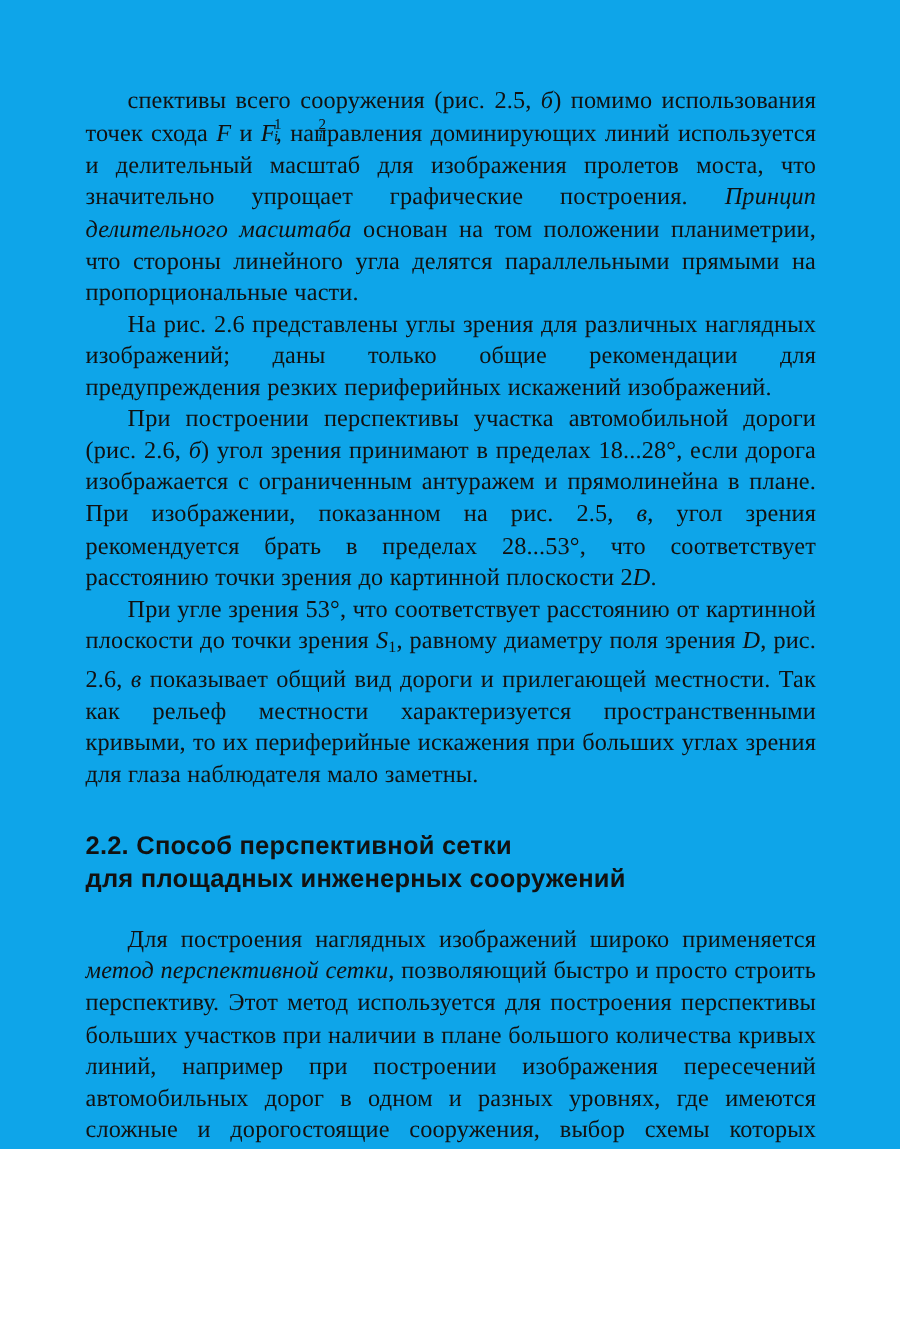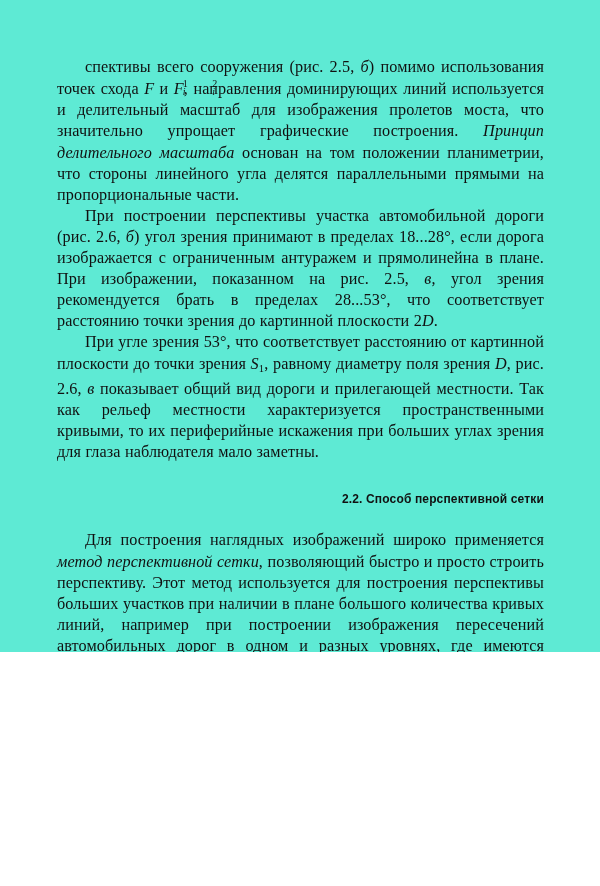--- a/index.html
+++ b/index.html
@@ -4,22 +4,22 @@
 <title>Page 34</title>
 <style>
   html, body {
     margin: 0;
     padding: 0;
     background: #ffffff;
   }
   .page {
     position: relative;
     width: 600px;
-    height: 652px;
-    background: #5eead4;
+    height: 766px;
+    background: #0ea5e9;
     overflow: hidden;
     font-family: "Liberation Serif", "DejaVu Serif", serif;
     color: #111111;
   }
   .textblock {
     position: absolute;
     left: 57px;
     top: 57px;
     width: 487px;
   }
@@ -37,24 +37,24 @@
   p.para + p.para {
     margin-top: 0;
   }
   i, .it {
     font-style: italic;
   }
   .heading {
     margin: 0;
     font-family: "Liberation Sans", "DejaVu Sans", sans-serif;
     font-weight: bold;
-    font-size: 12px;
+    font-size: 17px;
     line-height: 21.5px;
     text-indent: 0;
-    text-align: right;
+    text-align: left;
     letter-spacing: 0.15px;
   }
   .heading-wrap {
     margin-top: 26px;
     margin-bottom: 20px;
   }
   .math {
     font-family: "Liberation Serif", "DejaVu Serif", serif;
     font-style: italic;
   }
@@ -99,27 +99,29 @@
 </head>
 <body>
 
 <div class="page">
 
   <div class="textblock">
 
     <p class="para"><span>спективы всего сооружения (рис. 2.5, </span><i>б</i><span>) помимо использования точек схода </span><span class="math"><span>F</span><span class="supsub"><span class="sup">1</span><span class="sub">i</span></span></span><span> и </span><span class="math"><span>F</span><span class="supsub"><span class="sup">2</span><span class="sub">i</span></span></span><span>, направления доминирующих линий используется и делительный масштаб для изображения пролетов моста, что значительно упрощает графические построения. </span><i>Принцип делительного масштаба</i><span> основан на том положении планиметрии, что стороны линейного угла делятся параллельными прямыми на пропорциональные части.</span></p>
 
 
+    <p class="para">На рис. 2.6 представлены углы зрения для различных наглядных изображений; даны только общие рекомендации для предупреждения резких периферийных искажений изображений.</p>
 
     <p class="para"><span>При построении перспективы участка автомобильной дороги (рис. 2.6, </span><i>б</i><span>) угол зрения принимают в пределах 18...28°, если дорога изображается с ограниченным антуражем и прямолинейна в плане. При изображении, показанном на рис. 2.5, </span><i>в</i><span>, угол зрения рекомендуется брать в пределах 28...53°, что соответствует расстоянию точки зрения до картинной плоскости 2</span><i>D</i><span>.</span></p>
 
     <p class="para"><span>При угле зрения 53°, что соответствует расстоянию от картинной плоскости до точки зрения </span><i>S</i><span class="sub-only">1</span><span>, равному диаметру поля зрения </span><i>D</i><span>, рис. 2.6, </span><i>в</i><span> показывает общий вид дороги и прилегающей местности. Так как рельеф местности характеризуется пространственными кривыми, то их периферийные искажения при больших углах зрения для глаза наблюдателя мало заметны.</span></p>
 
     <div class="heading-wrap">
       <p class="heading">2.2. Способ перспективной сетки</p>
+      <p class="heading">для площадных инженерных сооружений</p>
     </div>
 
     <p class="para"><span>Для построения наглядных изображений широко применяется </span><i>метод перспективной сетки</i><span>, позволяющий быстро и просто строить перспективу. Этот метод используется для построения перспективы больших участков при наличии в плане большого количества кривых линий, например при построении изображения пересечений автомобильных дорог в одном и разных уровнях, где имеются сложные и дорогостоящие сооружения, выбор схемы которых требует тщательных технико-экономических обоснований.</span></p>
 
     <p class="para">Специфика перспективной сетки предопределяет применение этого метода при высокой точке зрения. Наглядные изображения пересечения дорог помогают проектировщикам значительно лучше подчеркнуть выразительность пространства при использовании характерных элементов рельефа и зеленых насаждений и тем самым повысить безопасность движения. Выразительностью посадки де-</p>
 
   </div>
 
   <div class="pagenum">34</div>
 

